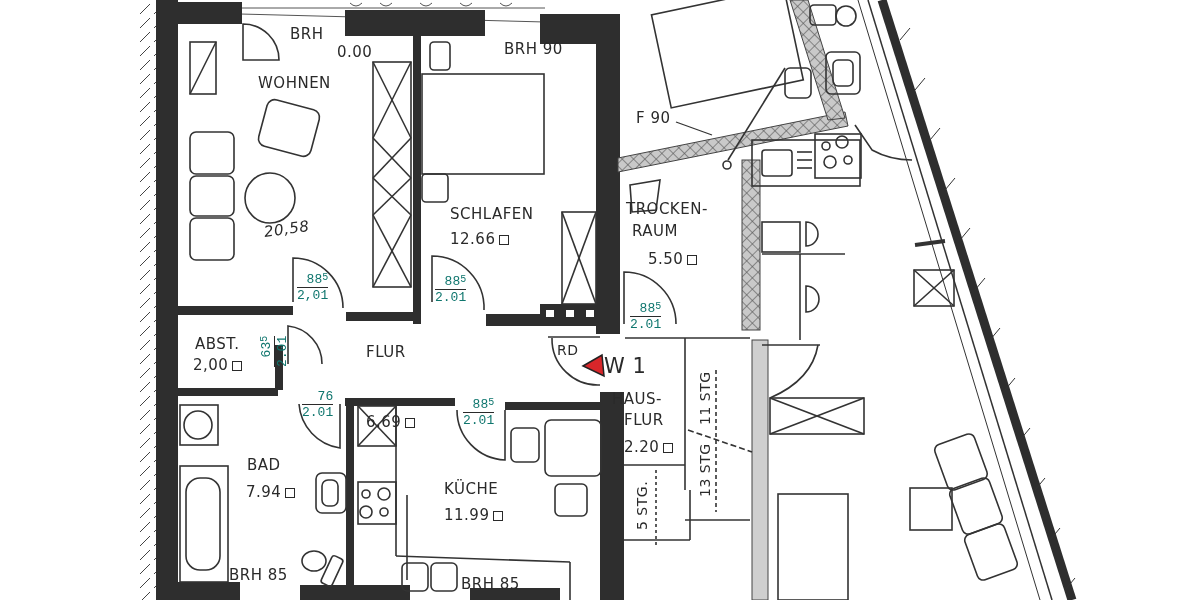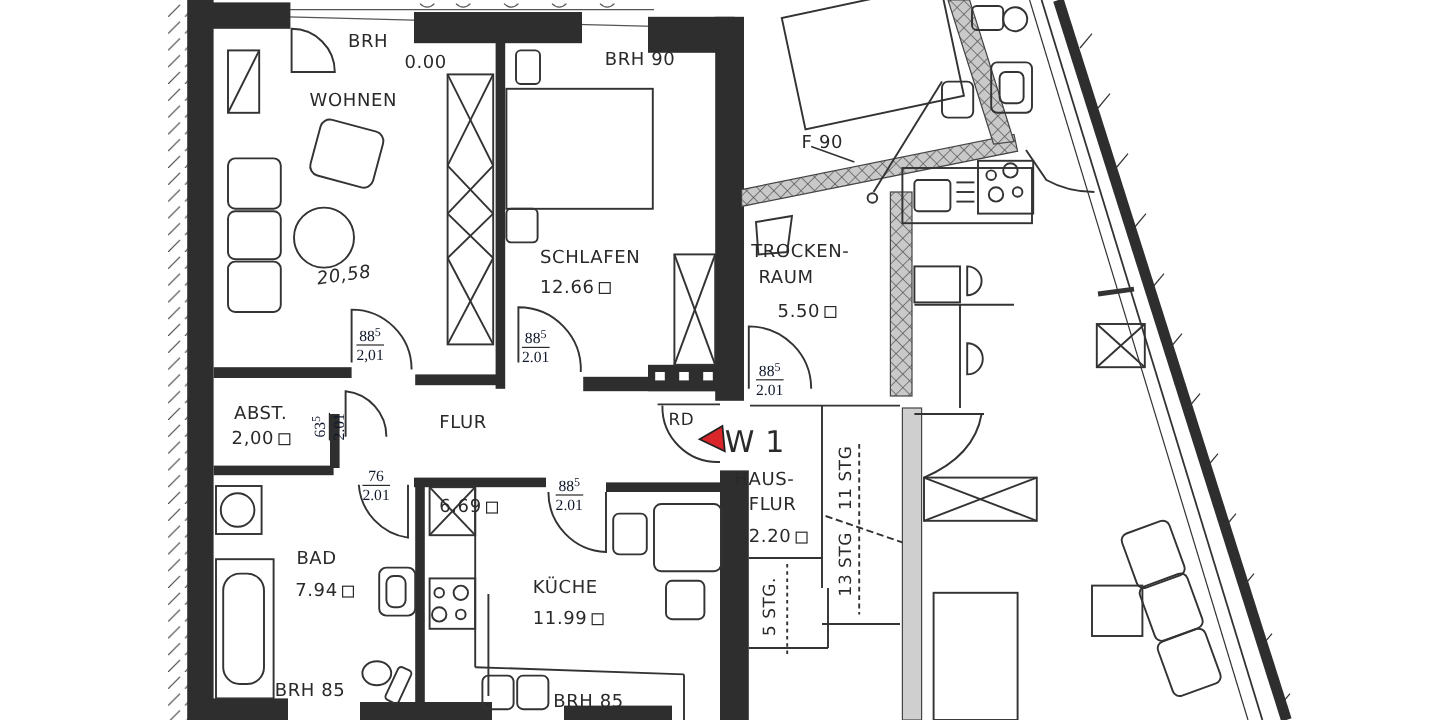--- a/index.html
+++ b/index.html
@@ -2,21 +2,21 @@
 <html><head>
 <meta charset="utf-8">
 <style>
   html,body{margin:0;padding:0;background:#ffffff;}
   body{width:1200px;height:600px;overflow:hidden;position:relative;font-family:"Liberation Sans",sans-serif;}
   #plan{position:absolute;left:0;top:0;width:1200px;height:600px;}
   .lbl{position:absolute;font-family:"DejaVu Sans",sans-serif;color:#2a2a2a;font-size:15px;line-height:1;white-space:nowrap;letter-spacing:0.5px;}
   .lbl.sm{font-size:14px;}
   .lbl.room{font-size:15px;}
   .sq{display:inline-block;width:8px;height:8px;border:1.5px solid #2a2a2a;margin-left:4px;vertical-align:middle;}
-  .door{position:absolute;font-family:Liberation Serif, serif;color:#0f172a;font-size:13px;line-height:1;text-align:center;}
+  .door{position:absolute;font-family:Liberation Mono, monospace;color:#0f766e;font-size:13px;line-height:1;text-align:right;}
   .door .top{display:block;border-bottom:1.3px solid #2a2a2a;padding-bottom:1px;}
   .door .top sup{font-size:10px;vertical-align:top;}
   .door .bot{display:block;padding-top:1px;}
   .vert{transform-origin:left top;transform:rotate(-90deg);}
   .hand{font-style:italic;font-size:15px;}
 </style>
 </head>
 <body>
 
 <svg id="plan" viewBox="0 0 1200 600" xmlns="http://www.w3.org/2000/svg">
@@ -283,21 +283,21 @@
   </div>
 <div class="door" style="left:463px;top:398px;">
     <span class="top"><span>88</span><sup>5</sup></span>
     <span class="bot">2.01</span>
   </div>
 <div class="door" style="left:630px;top:302px;">
     <span class="top"><span>88</span><sup>5</sup></span>
     <span class="bot">2.01</span>
   </div>
 
-<div class="lbl" style="left:636px;top:111px;margin-left:32px;">F 90</div>
+<div class="lbl" style="left:636px;top:111px;">F 90</div>
 <svg style="position:absolute;left:0;top:0;width:1200px;height:600px;pointer-events:none;">
     <path d="M676 122 L712 135" stroke="#333" stroke-width="1.3" fill="none"></path>
   </svg>
 <div class="lbl sm" style="left:557px;top:343px;">RD</div>
-<div class="lbl" style="left:604px;top:356px;font-size:25px;">W 1</div>
+<div class="lbl" style="left:604px;top:356px;font-size:21px;">W 1</div>
 <div class="lbl sm vert" style="left:698px;top:425px;">11 STG</div>
 <div class="lbl sm vert" style="left:698px;top:497px;">13 STG</div>
 <div class="lbl sm vert" style="left:635px;top:530px;">5 STG.</div>
 
 </body></html>

